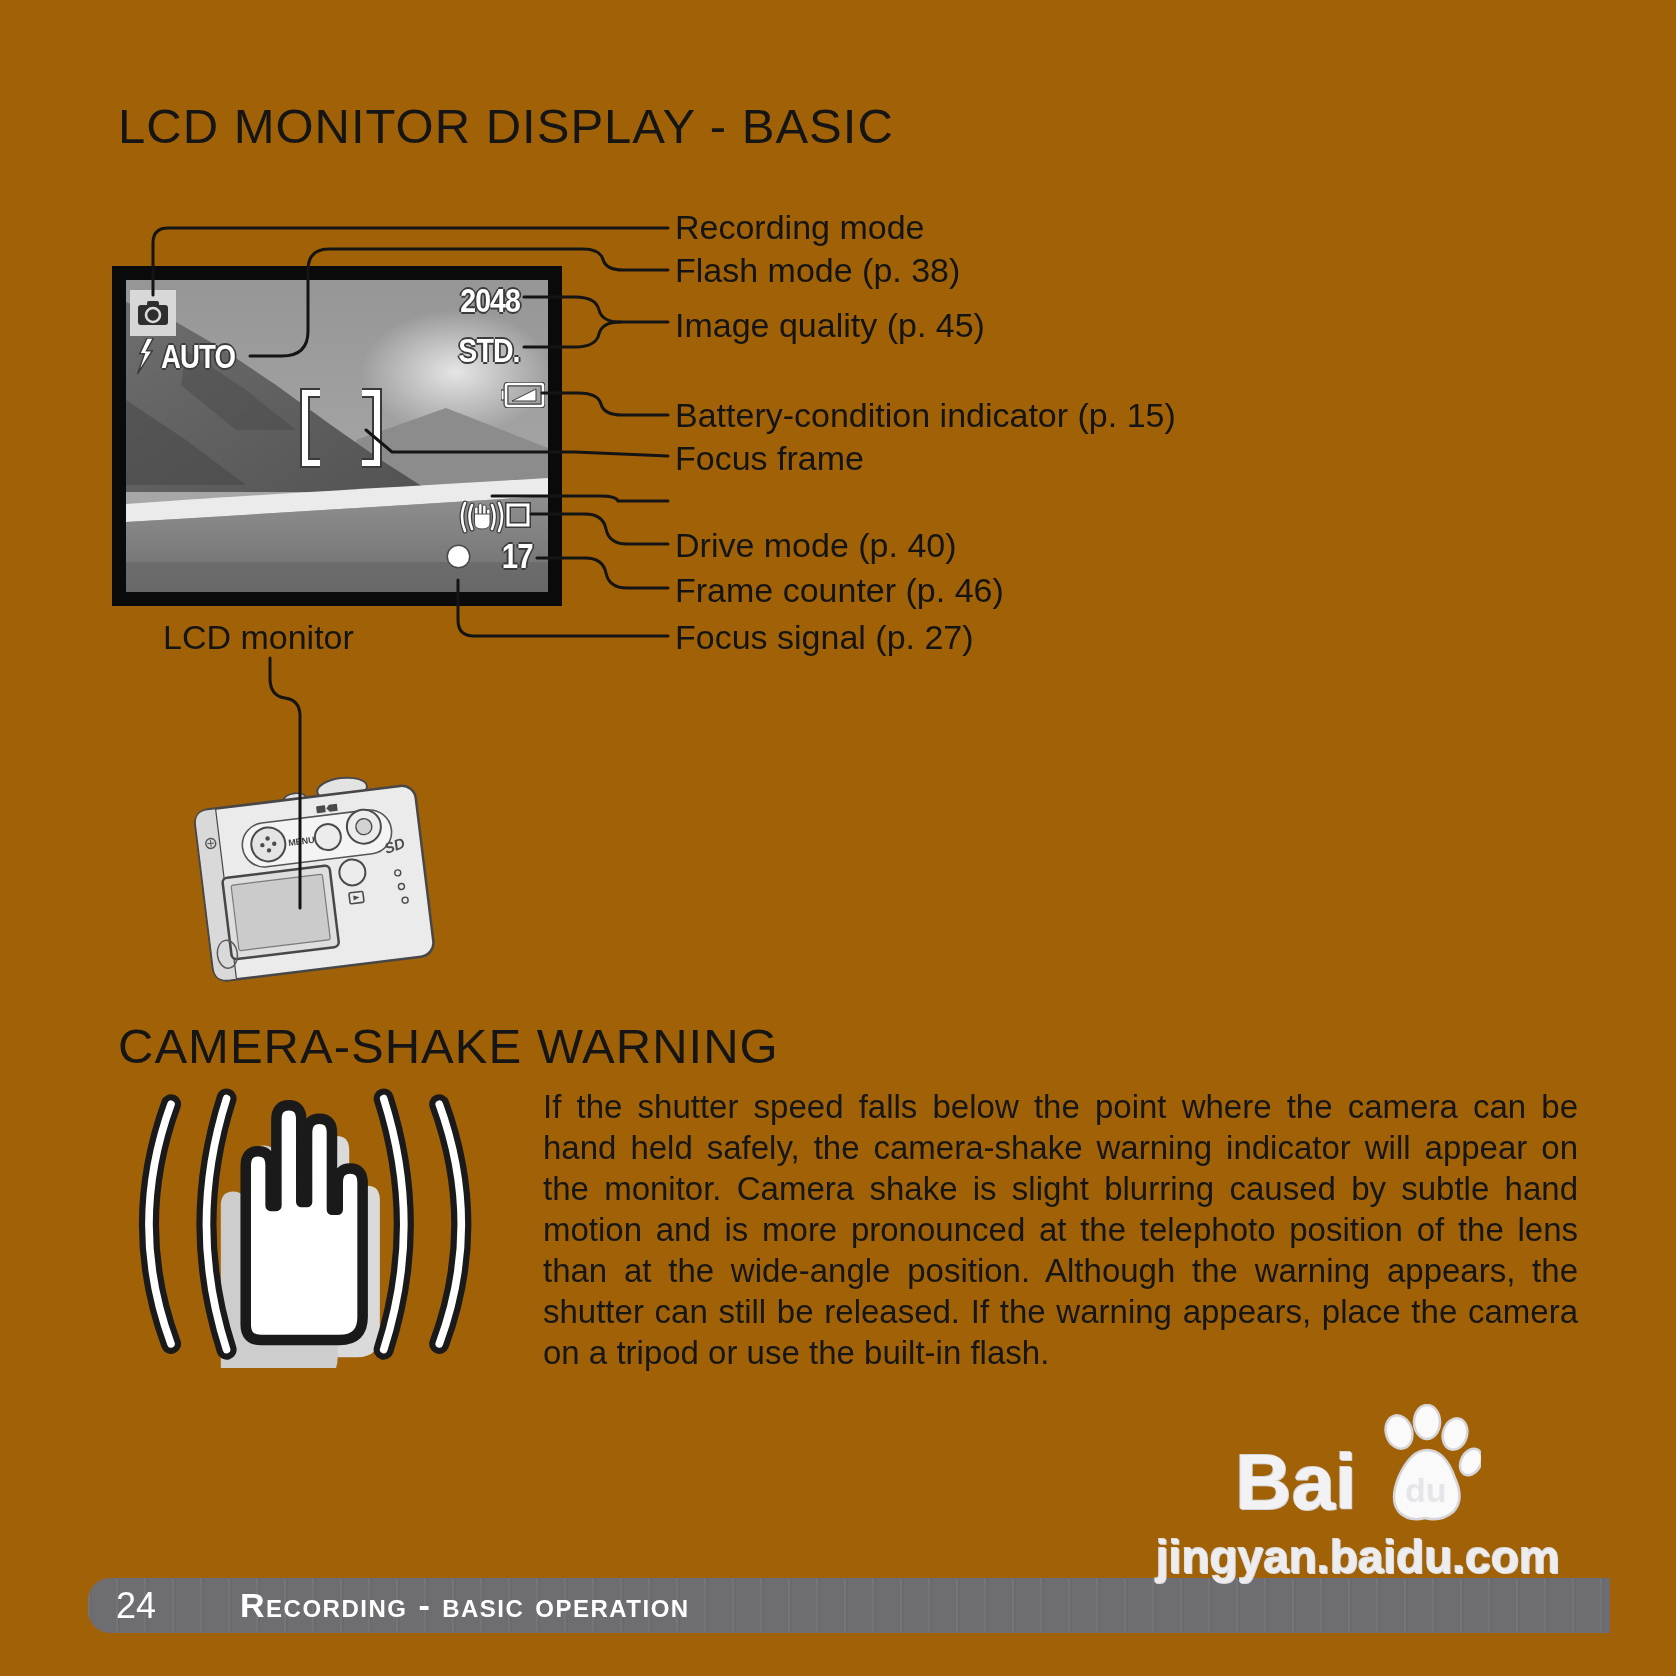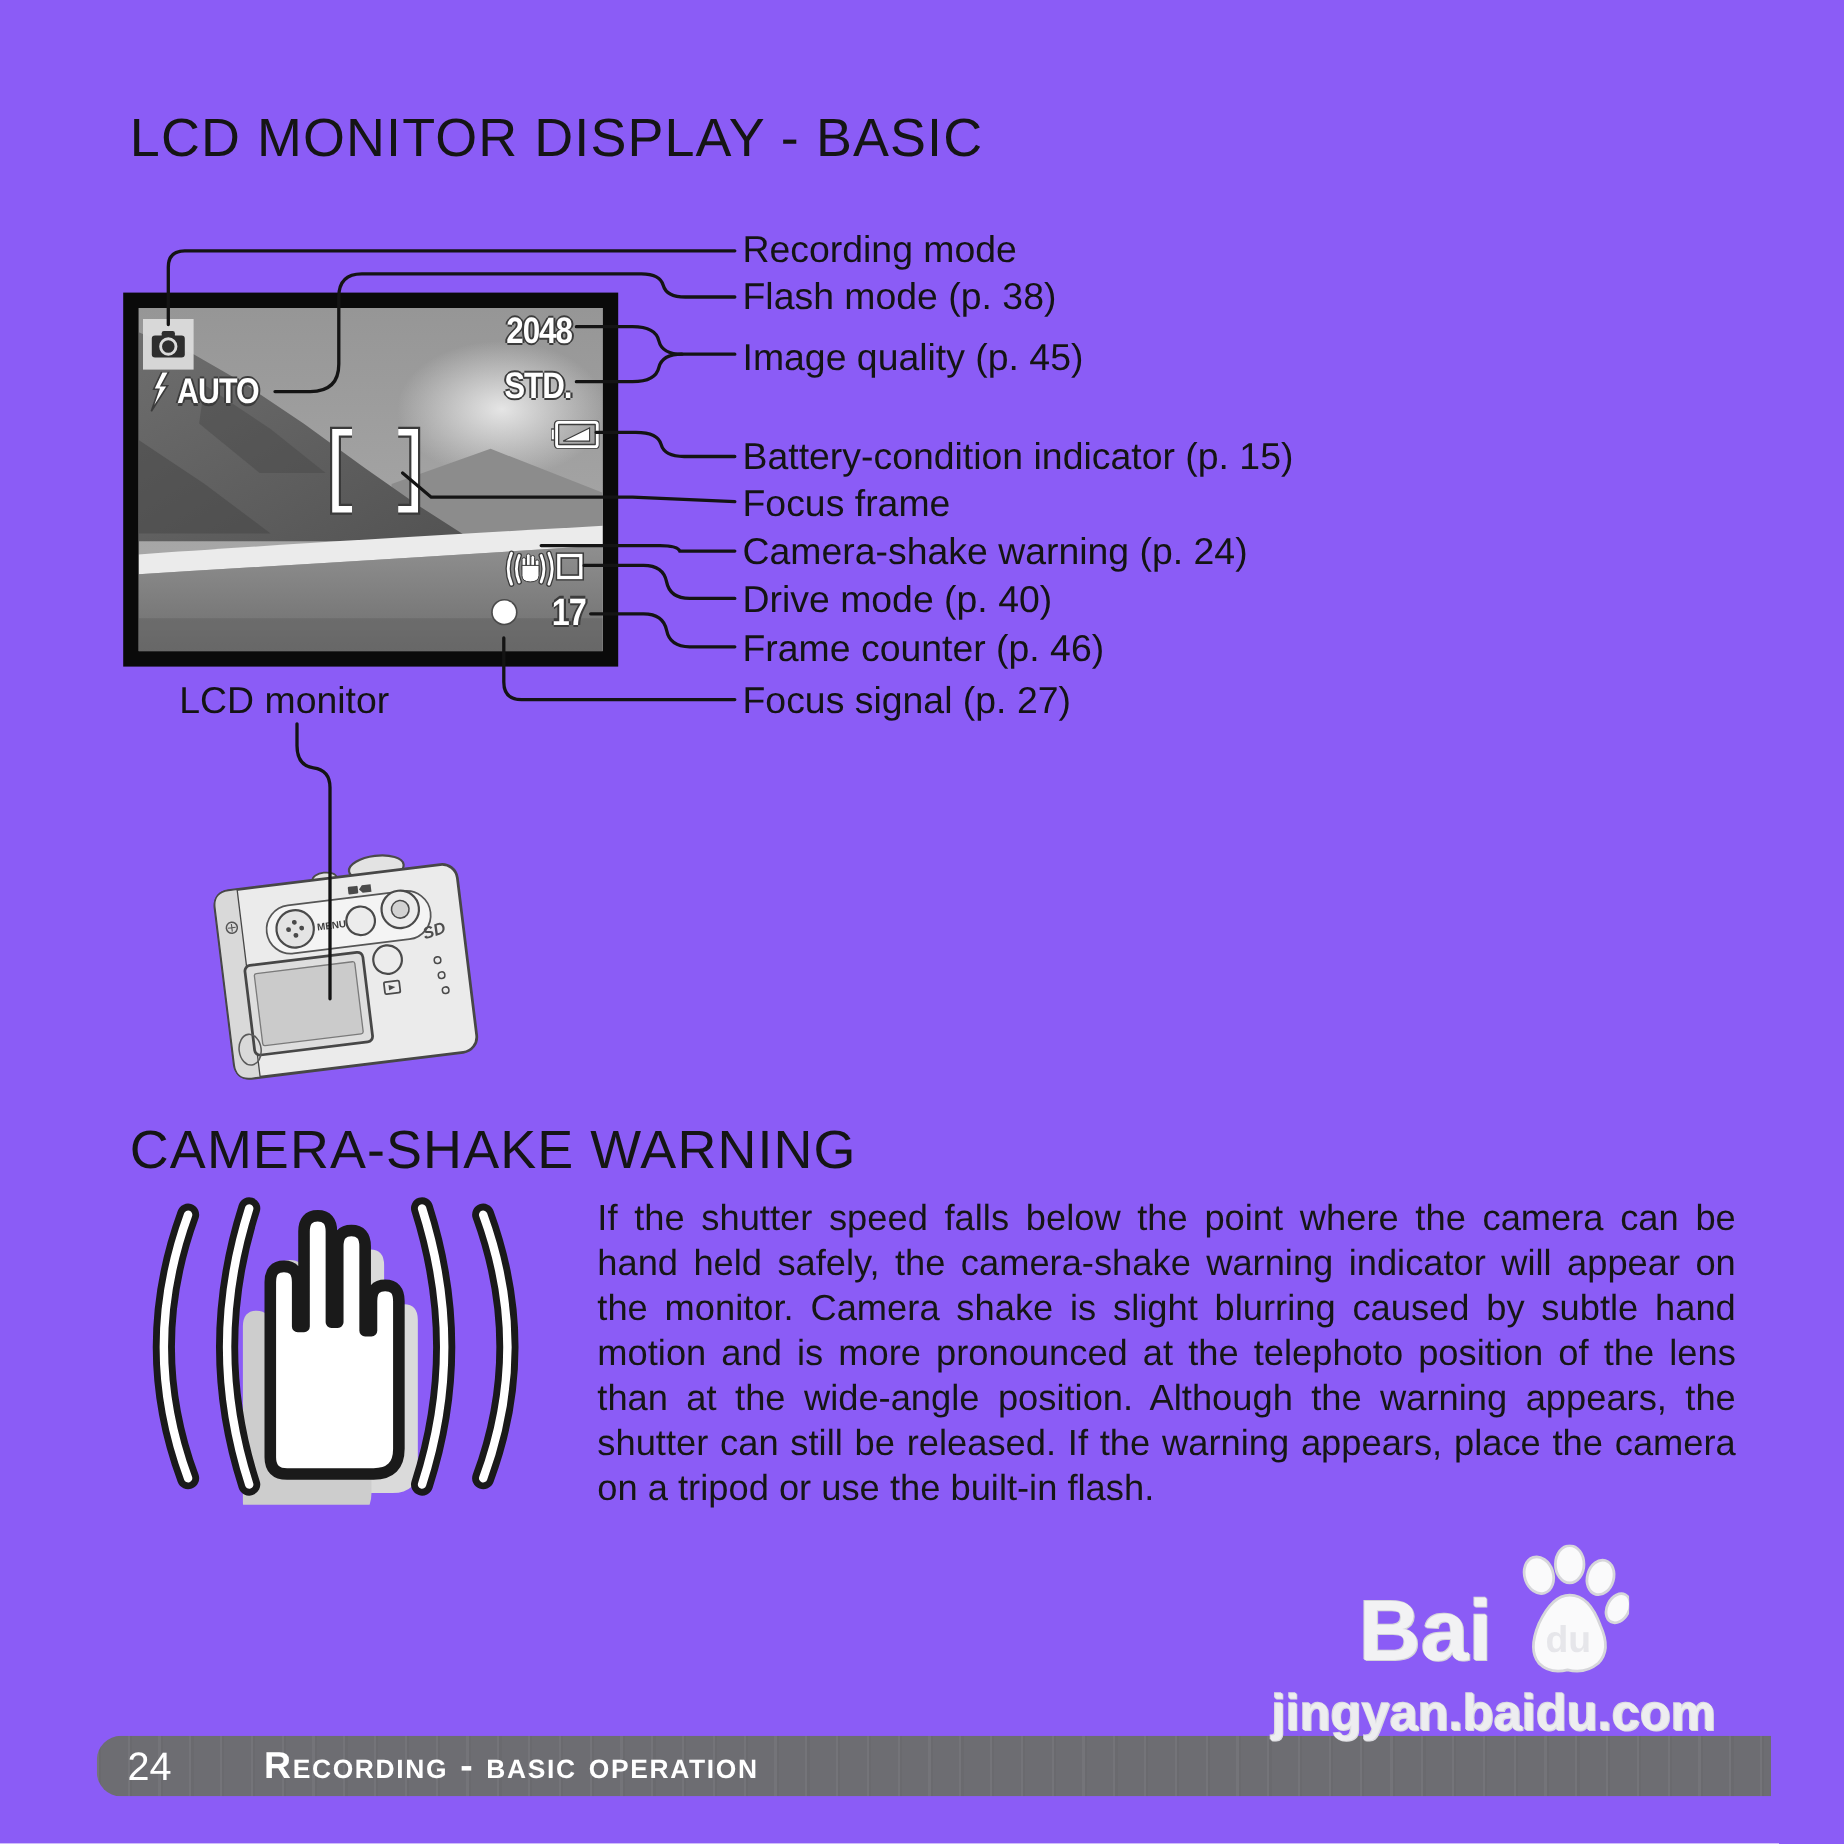--- a/index.html
+++ b/index.html
@@ -1,16 +1,16 @@
 <!DOCTYPE html>
 <html><head>
 <meta charset="utf-8">
 <style>
   html,body{margin:0;padding:0;background:#fff;}
-  #page{position:relative;width:1676px;height:1676px;background:#8b5cf6;overflow:hidden;
+  #page{position:relative;width:1676px;height:1676px;background:#a16207;overflow:hidden;
         font-family:"Liberation Sans","DejaVu Sans",sans-serif;color:#111;}
   .abs{position:absolute;}
   .h1{font-size:49px;letter-spacing:1px;color:#151515;white-space:nowrap;}
   .callout-label{font-size:34px;color:#141414;white-space:nowrap;line-height:42px;}
   .plain-label{font-size:34px;color:#141414;white-space:nowrap;}
   
   #lcd-frame{left:112px;top:266px;width:450px;height:340px;background:#0a0a0a;box-sizing:border-box;padding:14px;}
   #lcd-screen{position:relative;width:422px;height:312px;overflow:hidden;background:#9a9a9a;}
   .lcd-text{position:absolute;color:#ffffff;font-weight:bold;
     text-shadow:-2px 0 0 #3c3c3c,2px 0 0 #3c3c3c,0 -2px 0 #3c3c3c,0 2px 0 #3c3c3c;
@@ -148,21 +148,20 @@
 
       <span class="lcd-text" style="right:15px;top:258px;font-size:32px;transform-origin:right center;">17</span>
     </div>
   </div>
 
   <div class="abs callout-label" style="left:675px;top:206px;">Recording mode</div>
   <div class="abs callout-label" style="left:675px;top:249px;">Flash mode (p. 38)</div>
   <div class="abs callout-label" style="left:675px;top:304px;">Image quality (p. 45)</div>
   <div class="abs callout-label" style="left:675px;top:394px;">Battery-condition indicator (p. 15)</div>
   <div class="abs callout-label" style="left:675px;top:437px;">Focus frame</div>
-  <div class="abs callout-label" style="left:675px;top:481px;">Camera-shake warning (p. 24)</div>
   <div class="abs callout-label" style="left:675px;top:524px;">Drive mode (p. 40)</div>
   <div class="abs callout-label" style="left:675px;top:569px;">Frame counter (p. 46)</div>
   <div class="abs callout-label" style="left:675px;top:616px;">Focus signal (p. 27)</div>
 
   <svg class="abs noptr" style="left:0;top:0;z-index:5;" width="1676" height="1676" viewBox="0 0 1676 1676">
     <g fill="none" stroke="#141414" stroke-width="3" stroke-linecap="round">
       <path d="M153,295 V243 Q153,228 168,228 H668"></path>
       <path d="M250,356 H282 Q308,356 308,331 V270 Q308,249 329,249 H583 Q600,249 603,259.5 Q606,270 623,270 H668"></path>
       <path d="M524,297 H575 Q596,297 599,310 Q602,322 620,322 H668"></path>
       <path d="M524,347 H575 Q596,347 599,334 Q602,322 620,322"></path>

